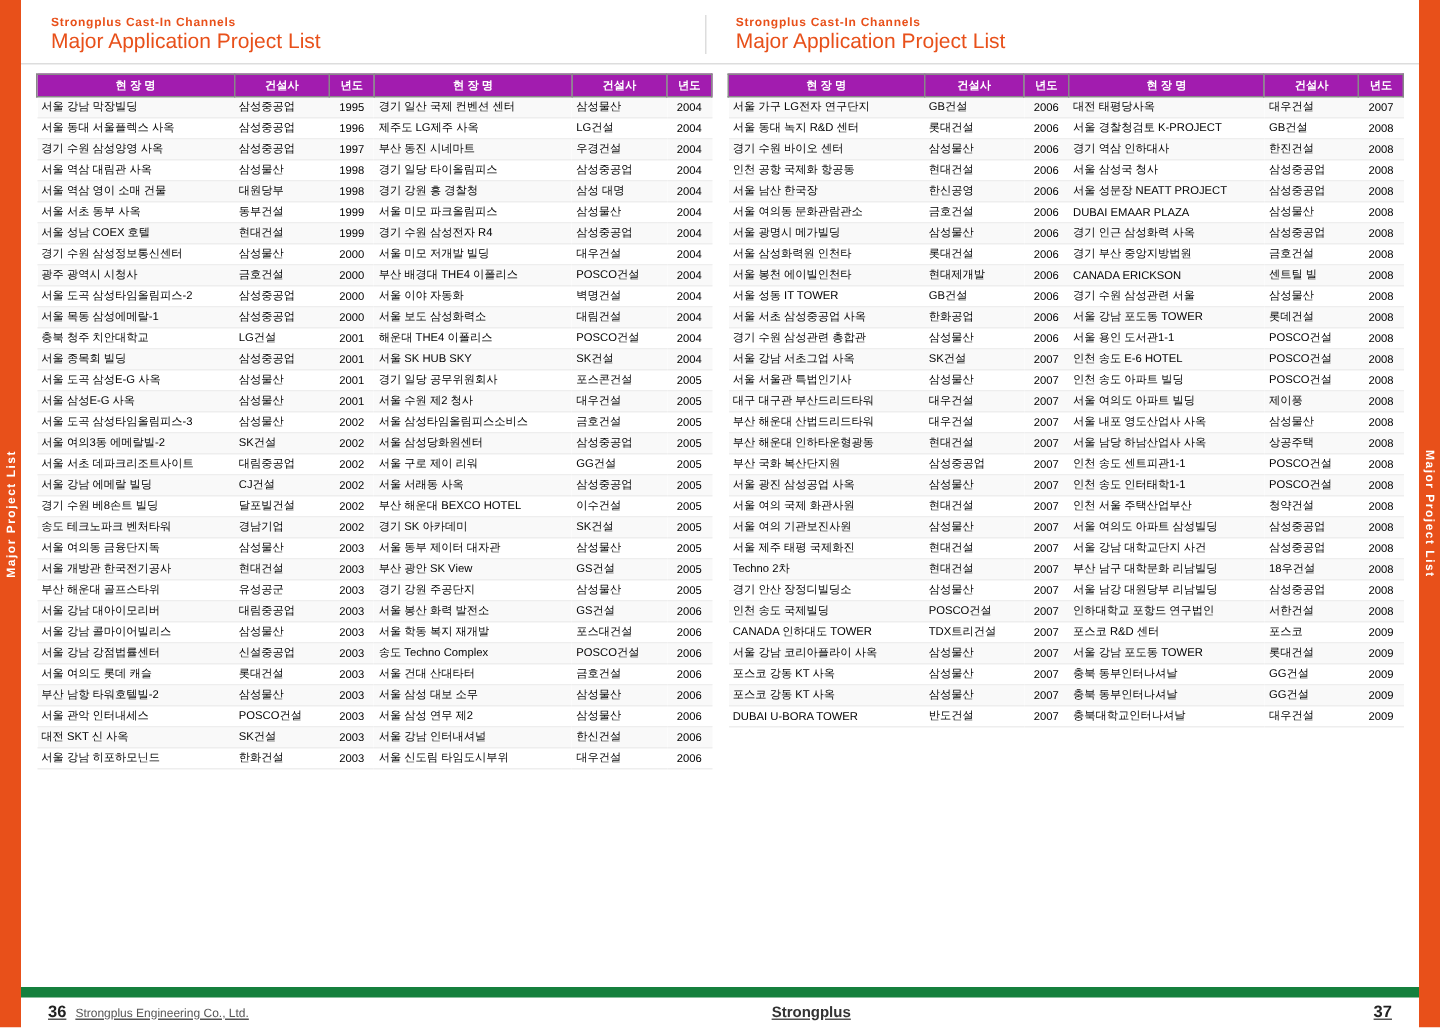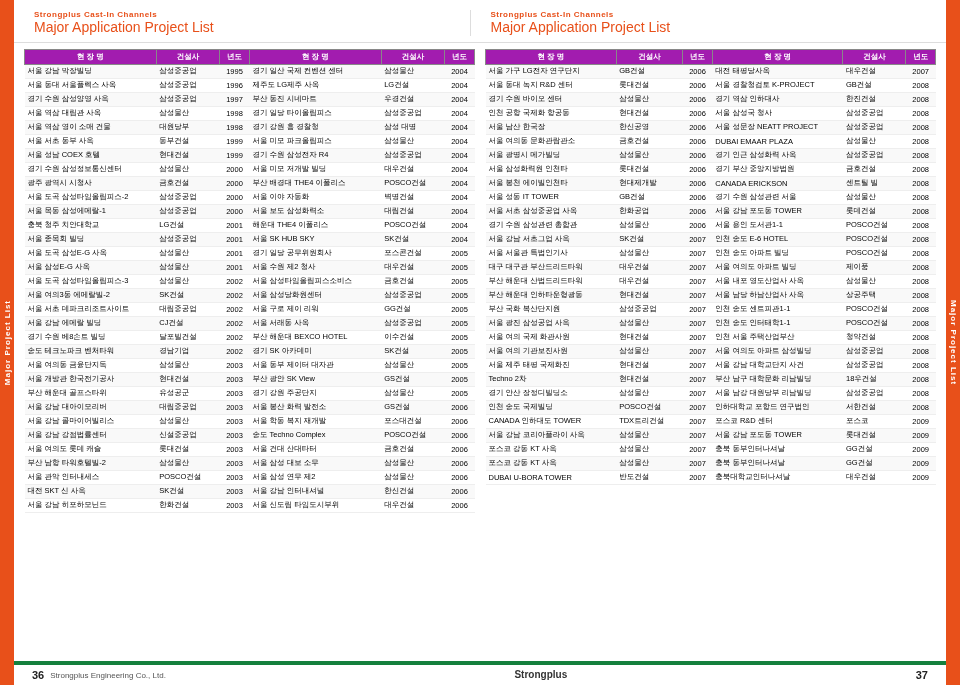--- a/index.html
+++ b/index.html
@@ -145,24 +145,26 @@
     }
 
     .col-name { max-width: 110px; }
     .col-builder { max-width: 60px; }
     .col-year { max-width: 25px; text-align: center; }
 
     
     .footer {
       display: flex;
       justify-content: space-between;
+      align-items: center;
       padding: 4px 18px;
-      border-top: 4px solid #15803d;
+      border-top: 7px solid #15803d;
       font-size: 8px;
       color: #555;
+      text-decoration: underline;
     }
     .footer-left {
       display: flex;
       align-items: center;
       gap: 6px;
     }
     .footer-page {
       font-size: 11px;
       font-weight: bold;
       color: #222;

